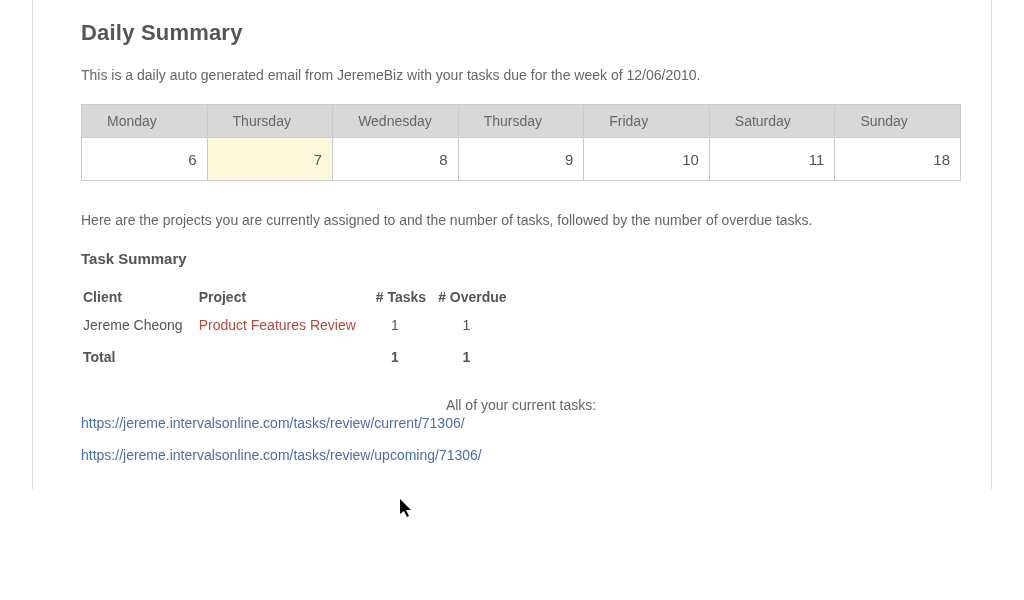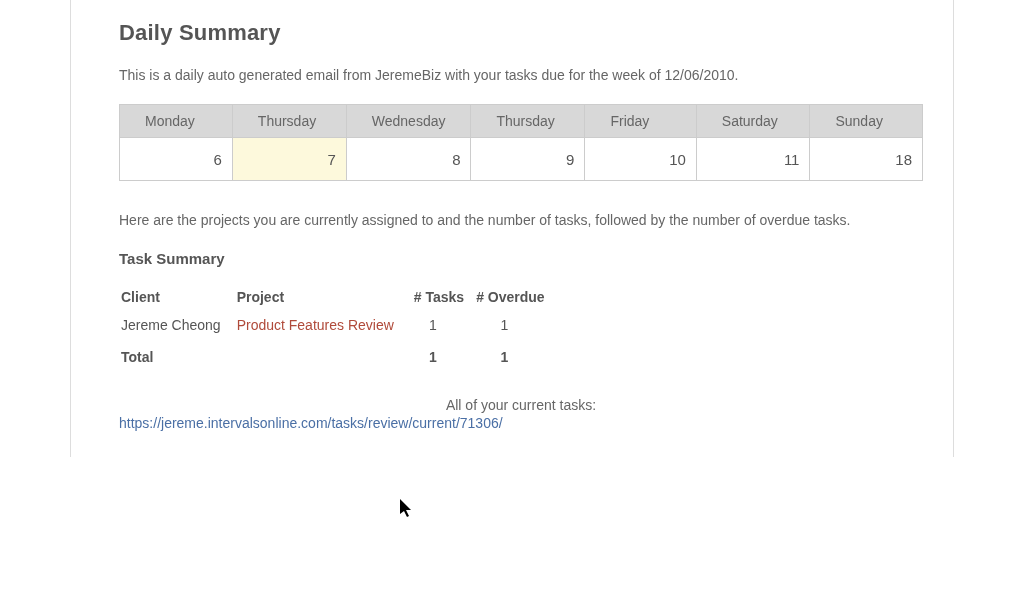--- a/index.html
+++ b/index.html
@@ -4,21 +4,21 @@
 <style>
   body {
     margin: 0;
     padding: 0;
     background: #fff;
     font-family: "Lucida Grande", "Lucida Sans Unicode", Verdana, sans-serif;
     color: #555;
     font-size: 14px;
   }
   .page {
-    width: 884px;
+    width: 960px;
     margin: 0 auto;
     padding: 20px 30px 10px 48px;
     border-left: 1px solid #ddd;
     border-right: 1px solid #ddd;
     box-sizing: border-box;
   }
   h1.title {
     color: #555;
     font-size: 22px;
     font-weight: bold;
@@ -173,19 +173,20 @@
       </tr>
     </tbody>
   </table>
 
   <div class="linkblock">
     <div class="label">All of your current tasks:</div>
     <a href="#">https://jereme.intervalsonline.com/tasks/review/current/71306/</a>
   </div>
 
   <div class="linkblock">
+    <a href="#">https://jereme.intervalsonline.com/tasks/review/upcoming/71306/</a>
   </div>
 
 </div>
 
 <svg class="cursor" width="16" height="20" viewBox="0 0 16 20">
   <path d="M0,0 L0,15 L4,12 L7,18 L9,17 L6,11 L11,11 Z" fill="#000"></path>
 </svg>
 
 </body></html>

